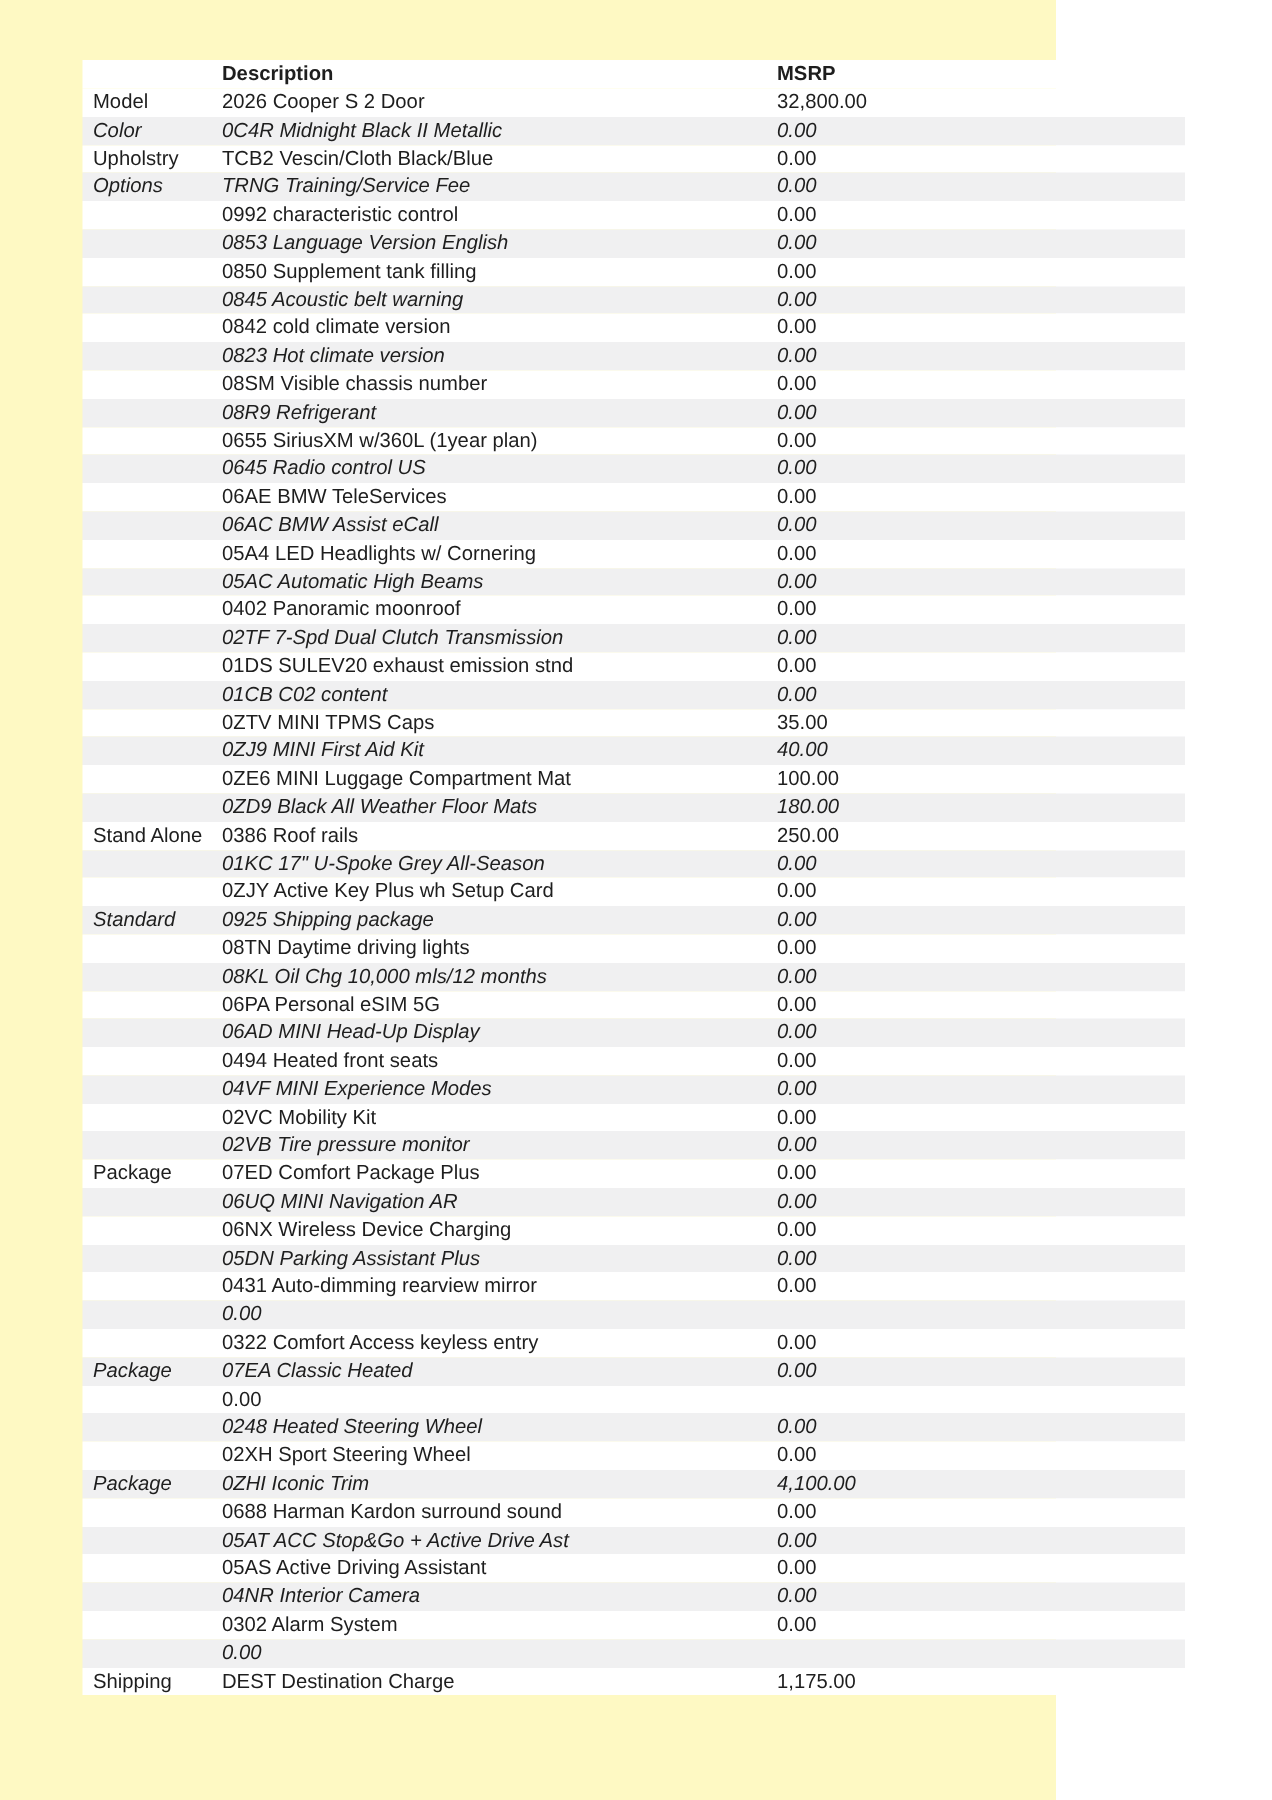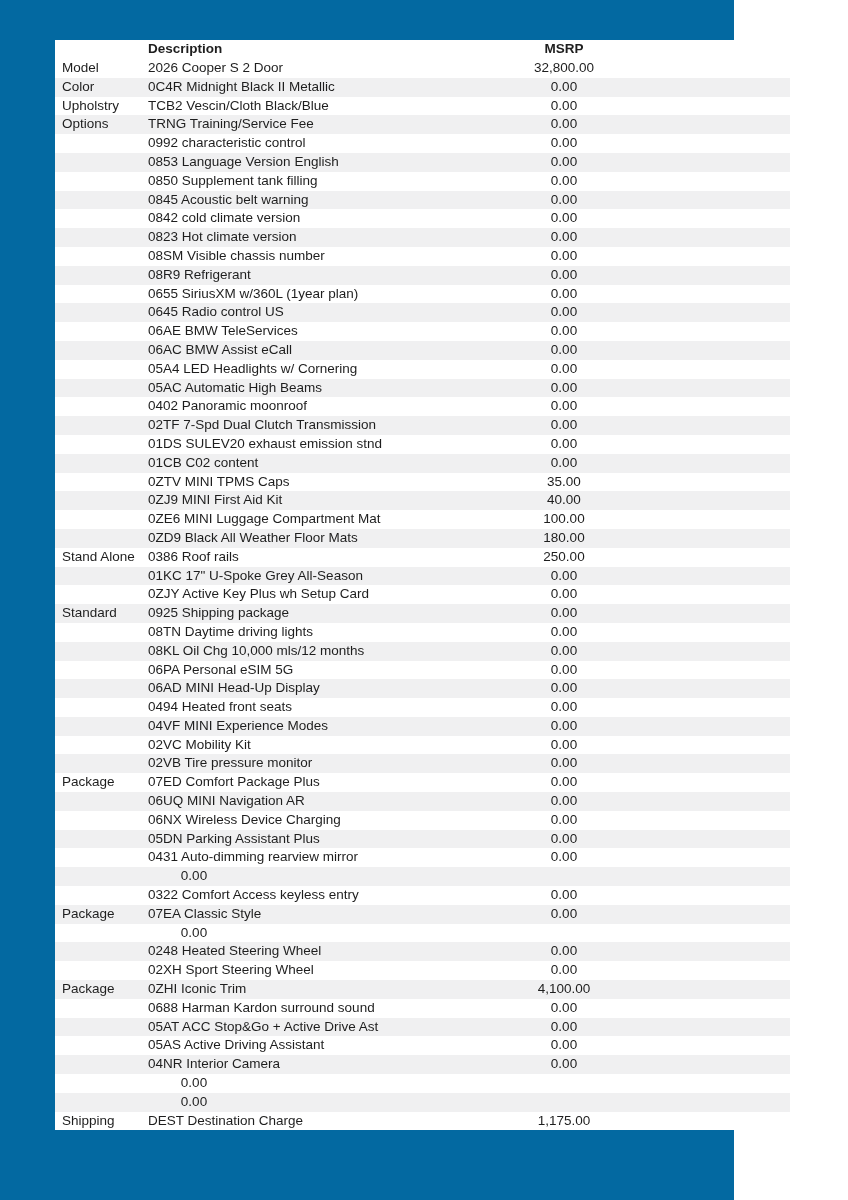--- a/index.html
+++ b/index.html
@@ -11,40 +11,40 @@
     width: 848px;
     height: 1200px;
     font-family: "Liberation Sans", sans-serif;
     color: #1e1e1e;
     overflow: hidden;
   }
   .sheet {
     position: relative;
     width: 704px;
     height: 1200px;
-    background: #0369a1;
-    padding-left: 30px;
+    background: #fef9c3;
   }
   .pricing-table {
     position: absolute;
     left: 55px;
     top: 40px;
     width: 735px;
   }
   .t-row {
     display: flex;
     align-items: center;
     height: 18.8px;
     font-size: 13.5px;
     line-height: 18.8px;
     background: #ffffff;
     white-space: nowrap;
   }
   .t-row.alt {
     background: #f0f0f1;
+    font-style: italic;
   }
   .t-row.header {
     height: 19px;
     font-weight: bold;
     background: #ffffff;
   }
   .cell {
     overflow: hidden;
   }
   .cell.cat {
@@ -52,21 +52,21 @@
     padding-left: 7px;
     flex: 0 0 auto;
   }
   .cell.desc {
     width: 370px;
     flex: 0 0 auto;
   }
   .cell.price {
     width: 92px;
     flex: 0 0 auto;
-    text-align: center;
+    text-align: left;
   }
   .cell.tail {
     flex: 1 1 auto;
   }
 </style>
 </head>
 <body>
 
 <div class="sheet">
   <div class="pricing-table">
@@ -341,21 +341,21 @@
           <div class="cell tail"></div>
         </div>
         <div class="t-row">
           <div class="cell cat"></div>
           <div class="cell desc">0322 Comfort Access keyless entry</div>
           <div class="cell price">0.00</div>
           <div class="cell tail"></div>
         </div>
         <div class="t-row alt">
           <div class="cell cat">Package</div>
-          <div class="cell desc">07EA Classic Style</div>
+          <div class="cell desc">07EA Classic Heated</div>
           <div class="cell price">0.00</div>
           <div class="cell tail"></div>
         </div>
         <div class="t-row">
           <div class="cell cat"></div>
           <div class="cell price">0.00</div>
           <div class="cell tail"></div>
         </div>
         <div class="t-row alt">
           <div class="cell cat"></div>
@@ -394,20 +394,21 @@
           <div class="cell tail"></div>
         </div>
         <div class="t-row alt">
           <div class="cell cat"></div>
           <div class="cell desc">04NR Interior Camera</div>
           <div class="cell price">0.00</div>
           <div class="cell tail"></div>
         </div>
         <div class="t-row">
           <div class="cell cat"></div>
+          <div class="cell desc">0302 Alarm System</div>
           <div class="cell price">0.00</div>
           <div class="cell tail"></div>
         </div>
         <div class="t-row alt">
           <div class="cell cat"></div>
           <div class="cell price">0.00</div>
           <div class="cell tail"></div>
         </div>
         <div class="t-row">
           <div class="cell cat">Shipping</div>

